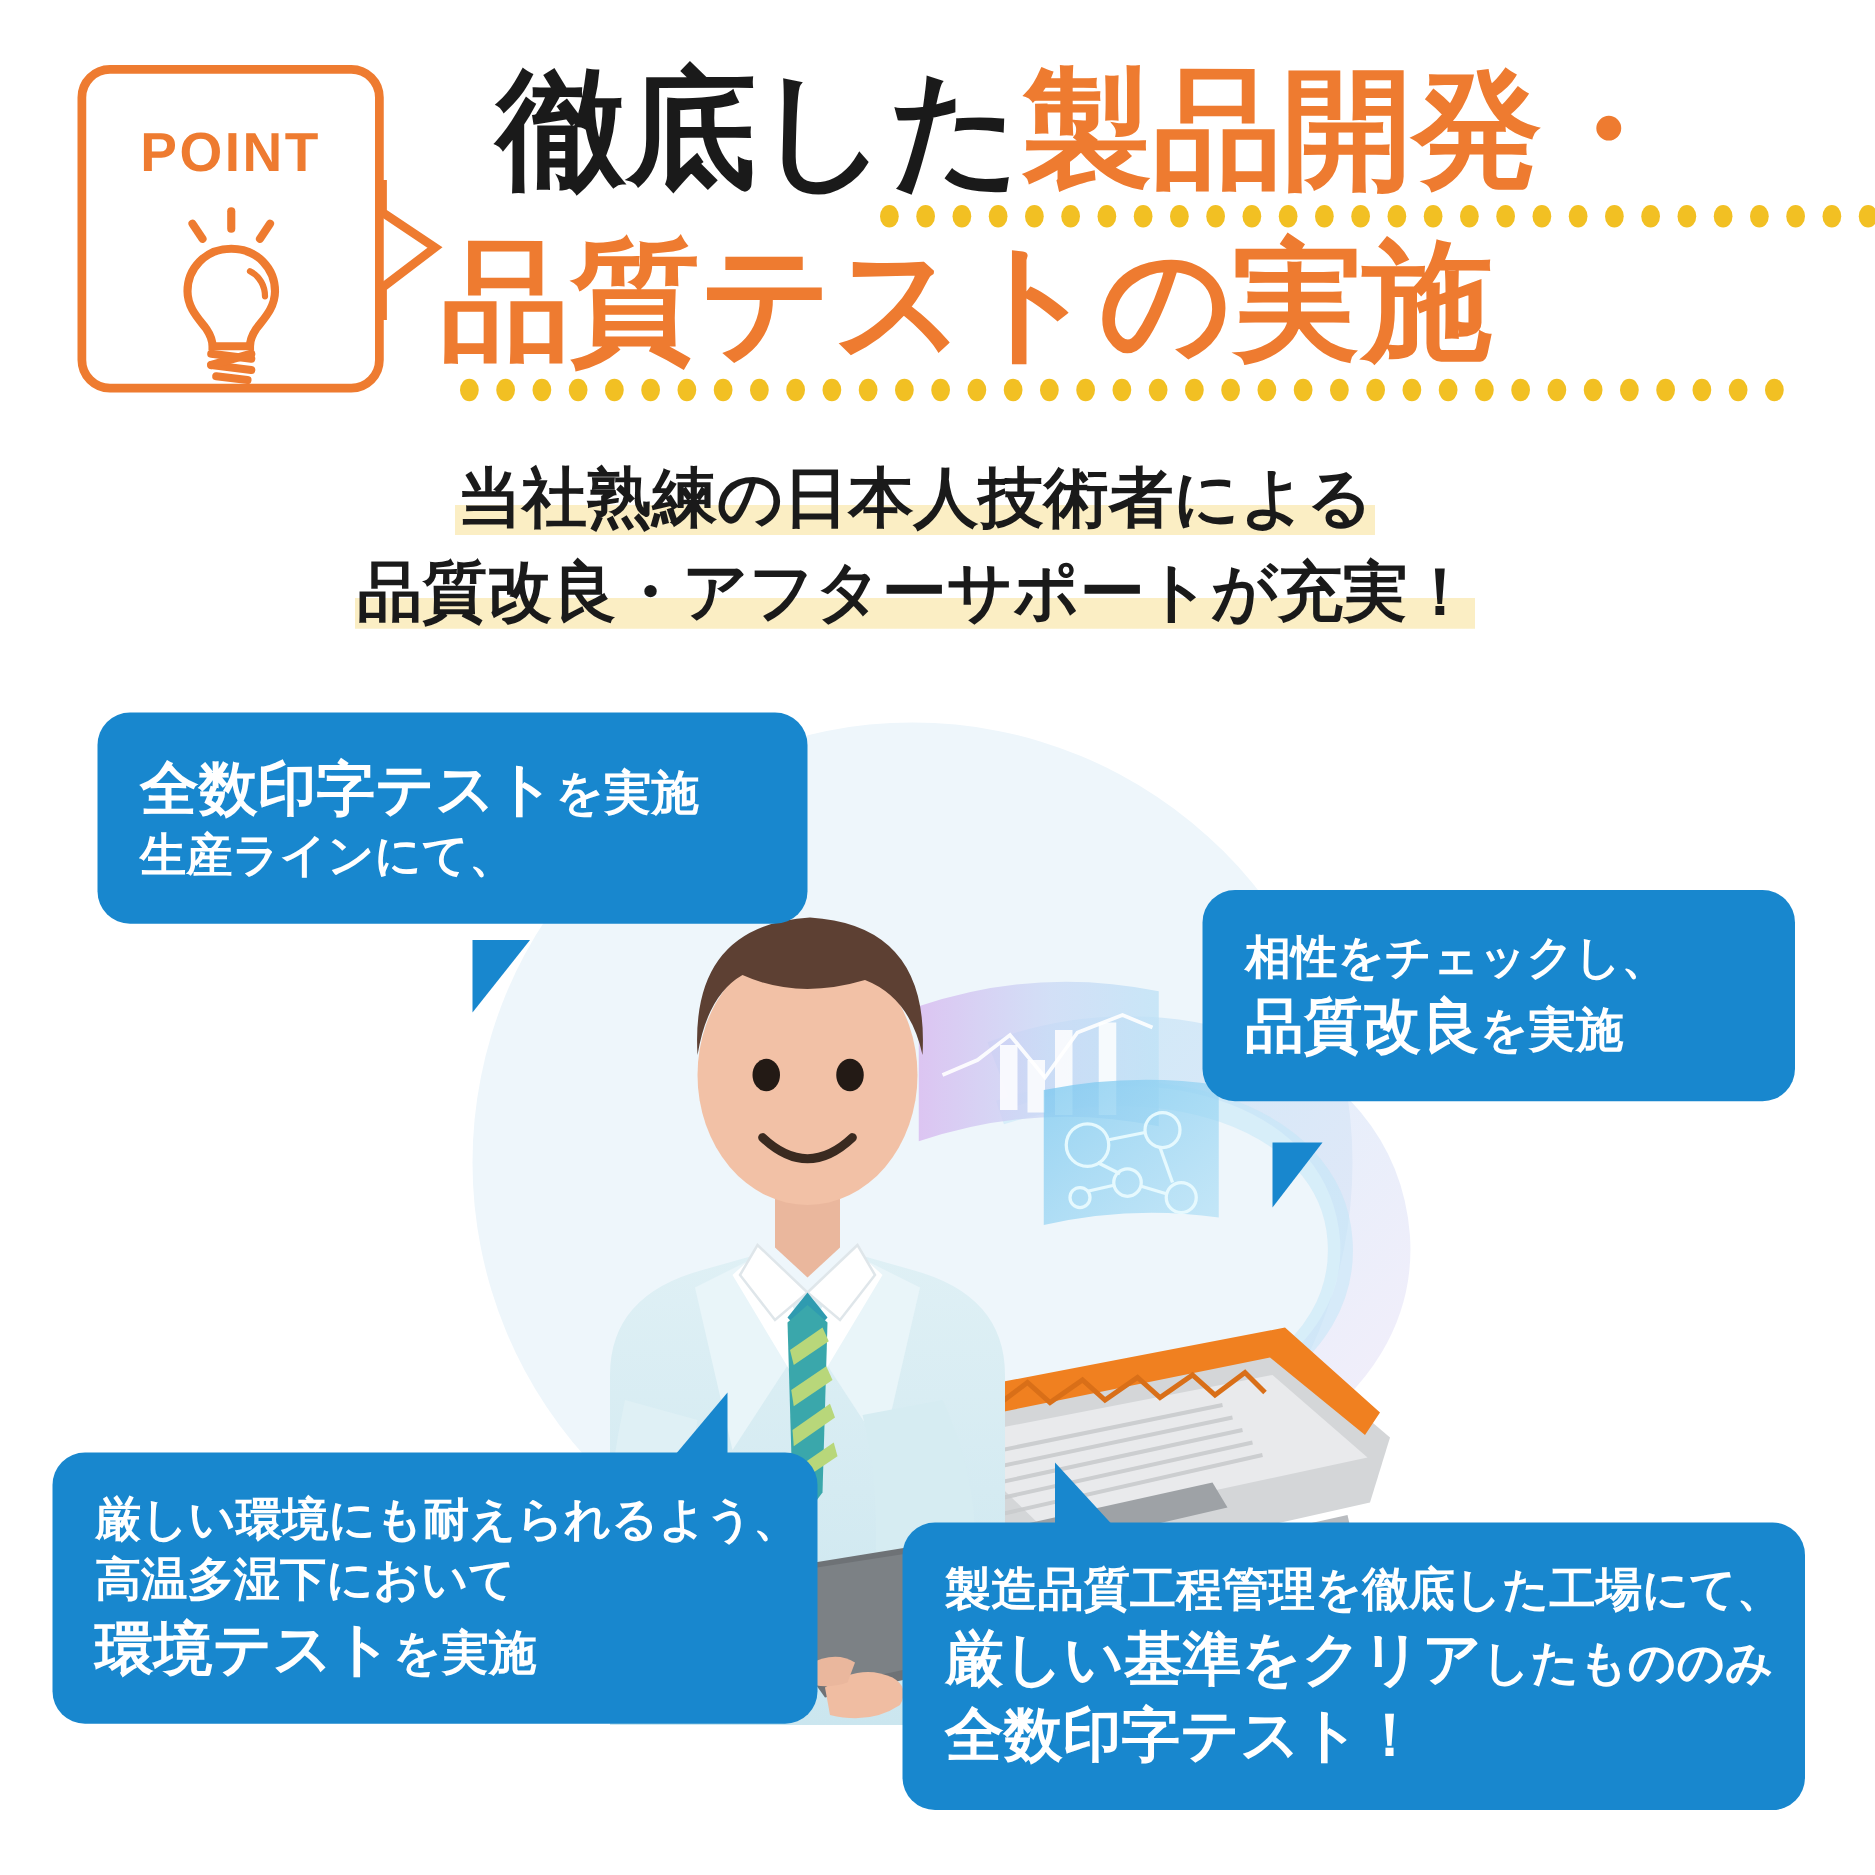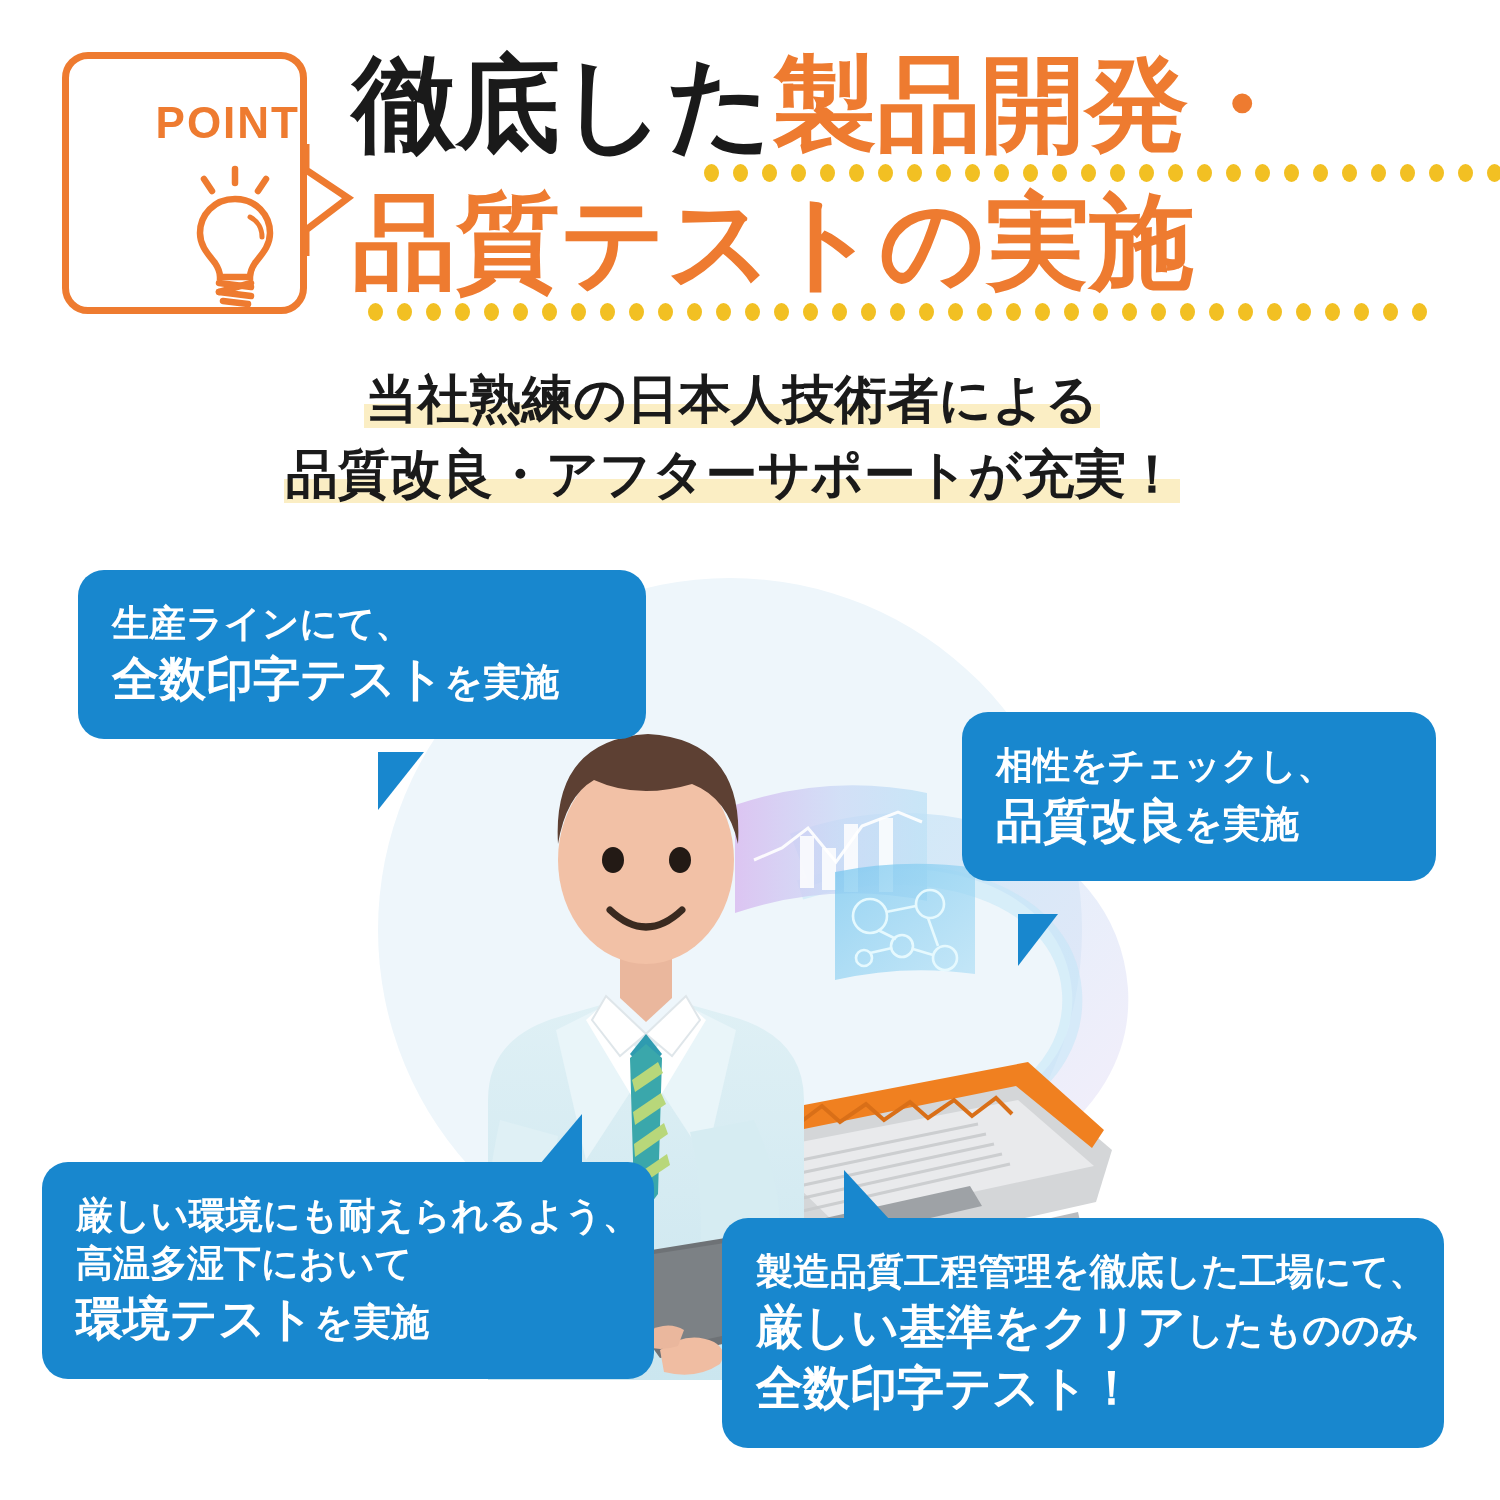--- a/index.html
+++ b/index.html
@@ -9,35 +9,35 @@
     font-family:"Liberation Sans","DejaVu Sans",sans-serif;
     position:relative;
     overflow:hidden;
   }
   .stage { position:absolute; inset:0; width:1500px; height:1500px; }
 
   
   .point-badge{
     position:absolute; left:62px; top:52px; width:245px; height:262px;
     border:7px solid #ee7b30; border-radius:26px; background:#fff;
-    display:flex; flex-direction:column; align-items:flex-end;
+    display:flex; flex-direction:column; align-items:center;
   }
   .point-label{
     font-size:44px; font-weight:bold; color:#ee7b30;
     letter-spacing:2px; margin-top:42px; line-height:1;
   }
   .bulb-wrap{ margin-top:16px; }
   .badge-tail{
     position:absolute; left:300px; top:140px; width:70px; height:115px;
   }
 
   
   .headline{ position:absolute; left:352px; top:48px; width:1090px; }
   .hl-line{ line-height:1.08; white-space:nowrap; }
-  .hl1{ font-size:104px; font-weight:bold; }
+  .hl1{ font-size:104px; font-weight:bold;margin-left:45px; }
   .hl-black{ color:#1a1a1a; }
   .hl-orange{ color:#ee7b30; position:relative; }
   .dotrow{
     height:20px; margin-top:4px; display:flex; gap:14px;
   }
   .dot{ width:15px; height:18px; border-radius:50%; background:#f2c023; flex:0 0 auto; }
   .hl2wrap{ margin-top:2px; }
   .hl2{ font-size:104px; font-weight:bold; color:#ee7b30; line-height:1.08; white-space:nowrap; }
 
   
@@ -357,24 +357,24 @@
           <path d="M272 702 L414 680 L486 756 L336 788 Z" fill="#7c8185"></path>
         </g>
 
         <path d="M330 790 q28 -20 54 -8 q14 8 6 22 q-24 16 -56 8 Z" fill="#f0bda2"></path>
         <path d="M316 772 q22 -12 38 -2 l-6 16 q-18 6 -34 0 Z" fill="#eab79d"></path>
       </g>
     </svg>
   </div>
 
   <div class="bub bub1">
-    <div class="ln t-norm">生産ラインにて、</div>
     <div class="ln">
       <span class="t-big">全数印字テスト</span><span class="t-mid">を実施</span>
     </div>
+    <div class="ln t-norm">生産ラインにて、</div>
     <div class="tail tail-b1"></div>
   </div>
 
   <div class="bub bub2">
     <div class="ln t-norm">相性をチェックし、</div>
     <div class="ln">
       <span class="t-big">品質改良</span><span class="t-mid">を実施</span>
     </div>
     <div class="tail tail-b2"></div>
   </div>

